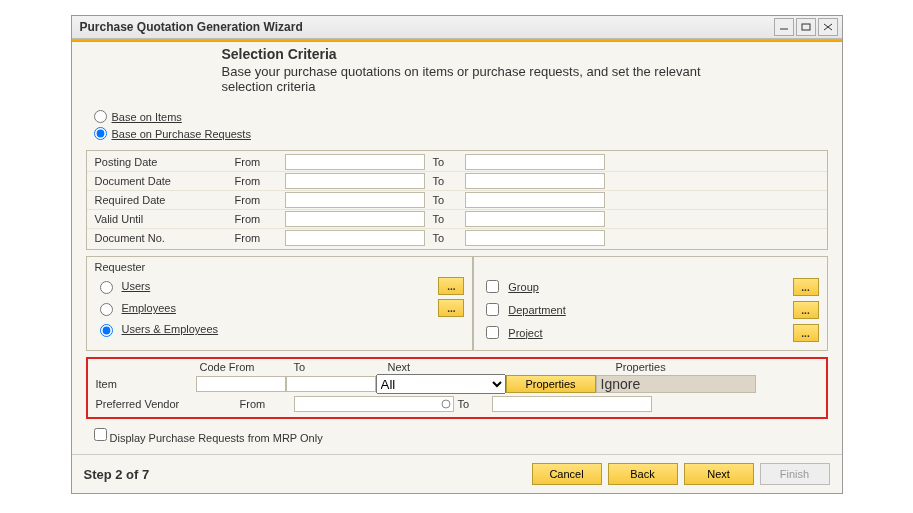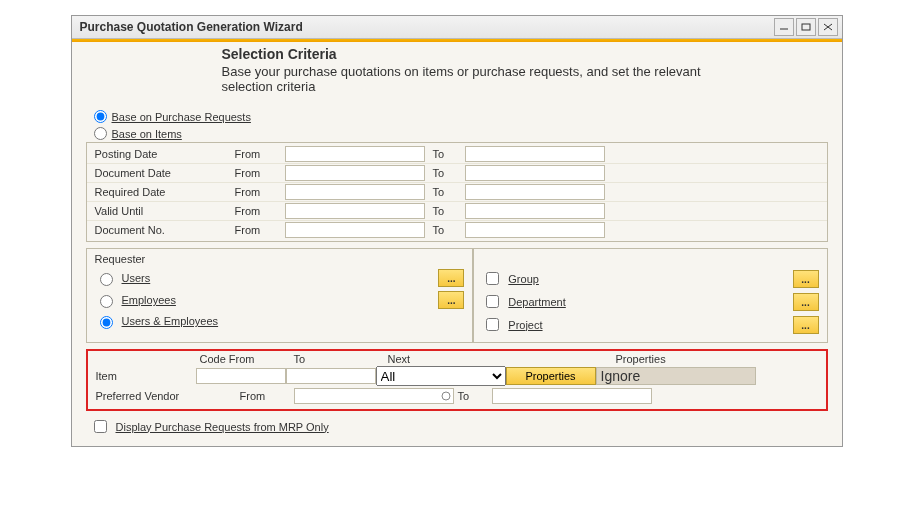--- a/index.html
+++ b/index.html
@@ -47,21 +47,21 @@
   }
   .header-title { font-weight: bold; font-size: 14px; }
   .header-sub { font-size: 13px; color: #333; margin-top: 2px; max-width: 520px; }
   .content { padding: 4px 14px 6px 14px; }
   .radio-row { display: flex; align-items: center; gap: 5px; padding: 2px 8px; }
   .radio-row input { margin: 0; }
   .radio-underline { text-decoration: underline; }
   .panel {
     border: 1px solid #c0bba8;
     background: #f7f5f0;
-    margin-top: 0;
+    margin-top: 8px;
     padding: 2px 0;
   }
   .grid-row {
     display: grid;
     grid-template-columns: 140px 50px 140px 40px 140px;
     align-items: center;
     padding: 1px 8px;
     border-bottom: 1px solid #e8e5d8;
   }
   .grid-row:last-child { border-bottom: none; }
@@ -133,21 +133,21 @@
   .vendor-row {
     display: grid;
     grid-template-columns: 140px 50px 160px 30px 160px;
     gap: 4px;
     align-items: center;
     padding: 1px 4px;
   }
   .highlight-input {
     background: #fff3b0;
   }
-  .mrp-row { display: flex; align-items: center; gap: 6px; padding: 6px 4px 4px; text-decoration: underline; }
+  .mrp-row { display: flex; align-items: flex-end; padding: 6px 4px 4px; }
   .footer {
     display: flex;
     align-items: center;
     justify-content: space-between;
     padding: 8px 12px;
     border-top: 1px solid #ccc;
   }
   .step-label { font-weight: bold; font-size: 13px; }
   .footer-btns { display: flex; gap: 6px; }
   .footer-btn {
@@ -197,29 +197,29 @@
   <div class="gold-bar"></div>
 
   <div class="header-section">
     <div class="header-title">Selection Criteria</div>
     <div class="header-sub">Base your purchase quotations on items or purchase requests, and set the relevant selection criteria</div>
   </div>
 
   <div class="content">
 
     <div class="radio-row">
+      <input type="radio" name="base" style="">
+      <span>
+        <span class="radio-underline">Base on Items</span>
+      </span>
+    </div>
+    <div class="radio-row">
       <input type="radio" name="base" checked="" style="">
       <span>
         <span class="radio-underline">Base on Purchase Requests</span>
-      </span>
-    </div>
-    <div class="radio-row">
-      <input type="radio" name="base" style="">
-      <span>
-        <span class="radio-underline">Base on Items</span>
       </span>
     </div>
 
     <div class="panel">
       <div class="grid-row">
         <span class="grid-label">Posting Date</span>
         <span class="sm-label">From</span>
         <input class="text" style="">
         <span class="sm-label" style="padding-left:8px">To</span>
         <input class="text" style="">
@@ -329,13 +329,22 @@
       </div>
     </div>
 
     <div class="mrp-row">
       <input type="checkbox" style="">
       <span>Display Purchase Requests from MRP Only</span>
     </div>
 
   </div>
 
+  <div class="footer">
+    <span class="step-label">Step 2 of 7</span>
+    <div class="footer-btns">
+      <button class="footer-btn">Cancel</button>
+      <button class="footer-btn">Back</button>
+      <button class="footer-btn">Next</button>
+      <button class="footer-btn disabled">Finish</button>
+    </div>
+  </div>
 </div>
 
 </body></html>

